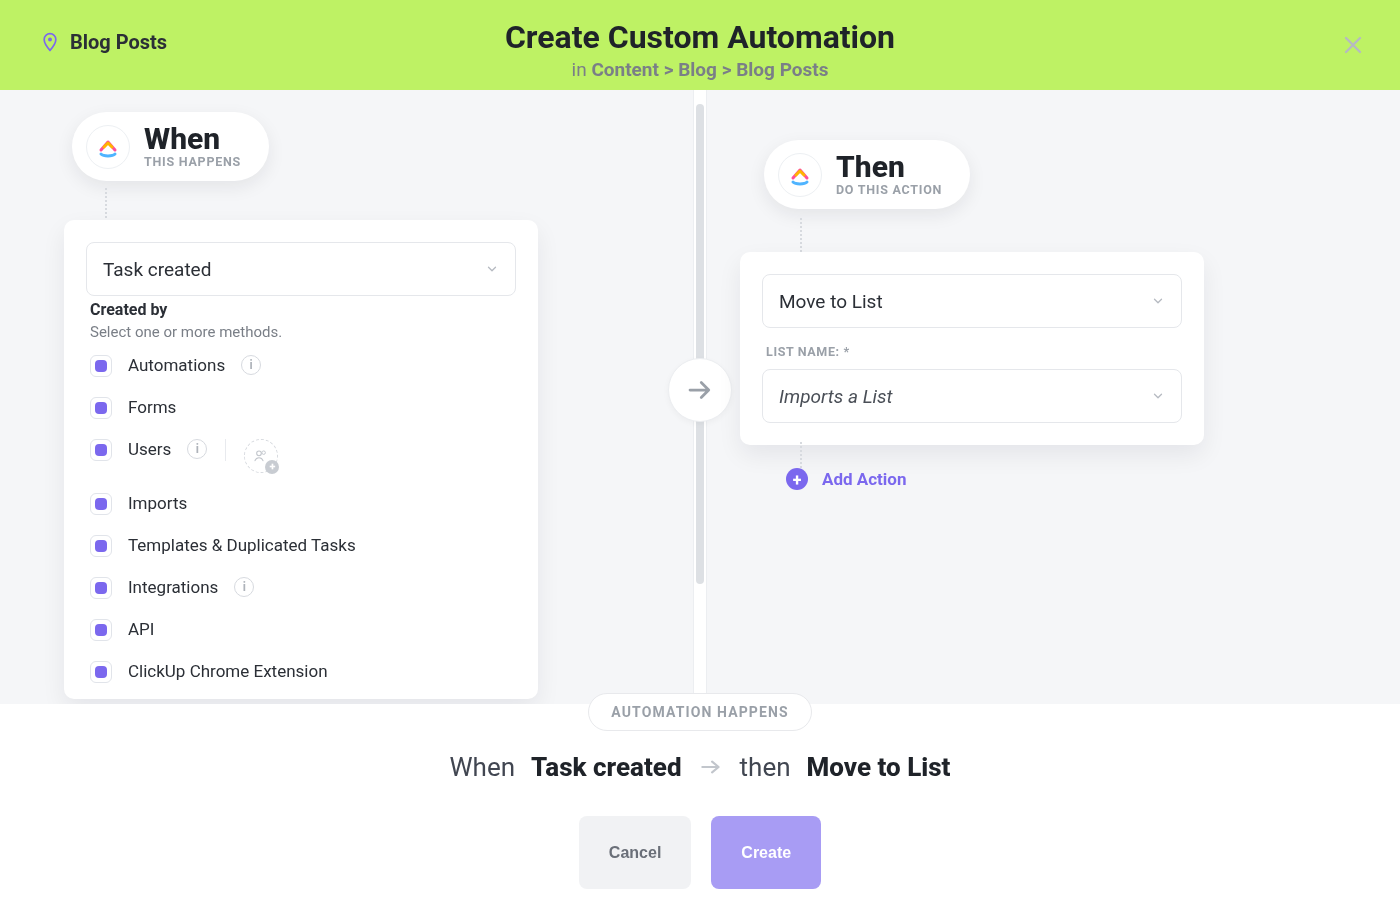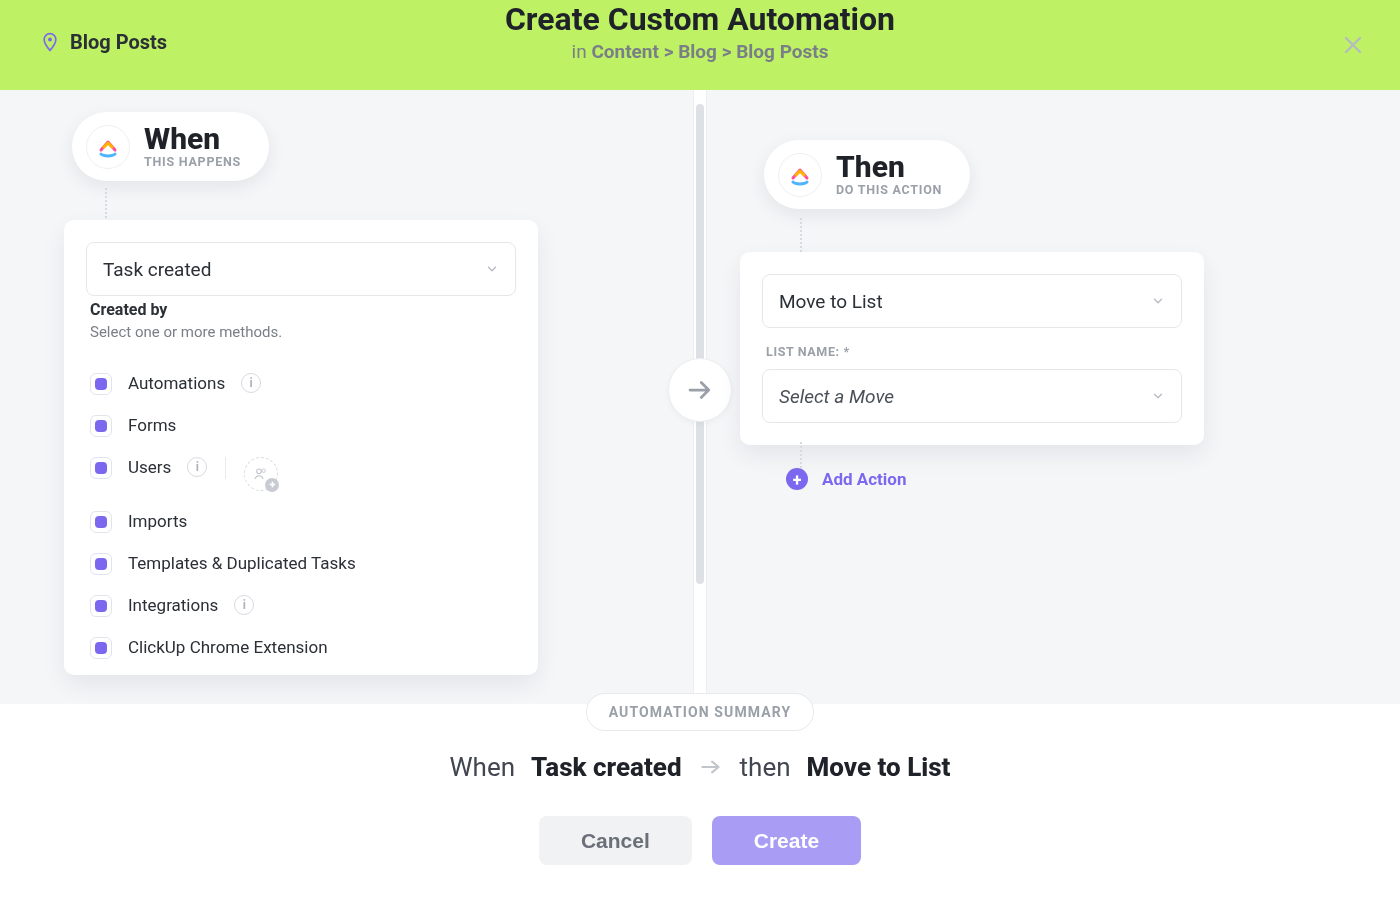--- a/index.html
+++ b/index.html
@@ -34,21 +34,21 @@
   }
   .crumb{
     position:absolute;
     left:40px; top:30px;
     display:flex; align-items:center; gap:10px;
     font-weight:700; font-size:20px; color:#2b2f36;
   }
   .pin-icon svg{display:block}
   .title-wrap{
     text-align:center;
-    padding-top:0;
+    padding-top:18px;
   }
   .title{ font-size:32px; font-weight:700; color:#1f2329; }
   .subtitle{ font-size:19px; color:var(--muted); margin-top:2px;}
   .subtitle .strong{ color:var(--muted); font-weight:700;}
   .close{
     position:absolute; right:30px; top:28px;
     width:34px; height:34px; display:flex; align-items:center; justify-content:center;
     color:#b6bac1; cursor:pointer;
   }
 
@@ -121,21 +121,21 @@
   .select{
     display:flex; align-items:center; justify-content:space-between;
     border:1px solid var(--border); border-radius:8px;
     height:54px; padding:0 16px; font-size:19px; color:#2b2f36;
     cursor:pointer; background:#fff;
   }
   .select .chev{ color:#b6bac1; }
   .select.italic{ font-style:italic; color:#4a4f57; }
 
   .section-title{ font-size:16px; font-weight:700; color:#2b2f36; margin:4px 4px 4px;}
-  .section-sub{ font-size:15px; color:var(--muted); margin:0 4px 22px;}
+  .section-sub{ font-size:15px; color:var(--muted); margin:0 4px 4px;}
 
   .label-small{ font-size:12.5px; font-weight:700; letter-spacing:.05em; color:var(--muted2); margin:16px 4px 10px;}
 
   .method{
     display:flex; align-items:flex-start; gap:16px;
     padding:10px 4px; font-size:17px; color:#2b2f36;
   }
   .chk{
     width:22px; height:22px; border-radius:6px; border:1.5px solid #e1e4ea;
     display:flex; align-items:center; justify-content:center; background:#fff;
@@ -180,21 +180,21 @@
     background:#fff;
     transform:translateY(-50%);
   }
   .summary-line{
     margin-top:2px; font-size:26px; color:#414651; display:flex; align-items:center; gap:16px;
   }
   .summary-line .strong{ font-weight:800; color:#1f2329;}
   .summary-line .arrow{ color:#c2c6cc;}
   .buttons{ margin-top:34px; display:flex; gap:20px;}
   .btn{
-    height:49px; border-radius:8px; padding:0 42px; font-size:21px; font-weight:700;
+    height:73px; border-radius:8px; padding:0 30px; font-size:16px; font-weight:700;
     display:flex; align-items:center; justify-content:center; cursor:pointer; border:none;
   }
   .btn.cancel{ background:#f1f2f4; color:#6a6f78; }
   .btn.create{ background:var(--accent-soft); color:#fff; }
 
   .chev svg, .arrow svg{display:block}
 </style>
 </head>
 <body>
 
@@ -309,20 +309,26 @@
           <span class="chk">
             <span class="dot"></span>
           </span>
           <span>Integrations</span>
           <span class="info">i</span>
         </div>
         <div class="method">
           <span class="chk">
             <span class="dot"></span>
           </span>
+          <span>API</span>
+        </div>
+        <div class="method">
+          <span class="chk">
+            <span class="dot"></span>
+          </span>
           <span>ClickUp Chrome Extension</span>
         </div>
       </div>
   </div>
 
   <div class="pill then-pill">
     <div class="pill-icon">
       <svg width="24" height="24" viewBox="0 0 24 24">
         <path d="M5 15l7-8 7 8" stroke="#ff4f9a" stroke-width="3" stroke-linecap="round" stroke-linejoin="round" fill="none"></path>
         <path d="M5 19c2.5 2.5 11.5 2.5 14 0" stroke="#4fb4ff" stroke-width="3" stroke-linecap="round" fill="none"></path>
@@ -342,39 +348,39 @@
       <span class="chev">
         <svg width="14" height="14" viewBox="0 0 24 24">
             <path d="M6 9l6 6 6-6" stroke="currentColor" stroke-width="2.2" fill="none" stroke-linecap="round" stroke-linejoin="round"></path>
           </svg>
       </span>
     </div>
 
     <div class="label-small">LIST NAME: *</div>
 
     <div class="select italic">
-      <span>Select a Move</span>
+      <span>Imports a List</span>
       <span class="chev">
         <svg width="14" height="14" viewBox="0 0 24 24">
             <path d="M6 9l6 6 6-6" stroke="currentColor" stroke-width="2.2" fill="none" stroke-linecap="round" stroke-linejoin="round"></path>
           </svg>
       </span>
     </div>
   </div>
 
   <div class="connector then-connector2"></div>
   <div class="add-action">
     <span class="plus-circle">+</span>
     <span>Add Action</span>
   </div>
 
 </div>
 
 <div class="footer">
-  <div class="summary-chip">AUTOMATION SUMMARY</div>
+  <div class="summary-chip">AUTOMATION HAPPENS</div>
   <div class="summary-line">
     <span>When</span>
     <span class="strong">Task created</span>
     <span class="arrow">
       <svg width="26" height="26" viewBox="0 0 24 24">
           <path d="M4 12h14M13 7l6 5-6 5" stroke="currentColor" stroke-width="2" stroke-linecap="round" stroke-linejoin="round" fill="none"></path>
         </svg>
     </span>
     <span>then</span>
     <span class="strong">Move to List</span>

